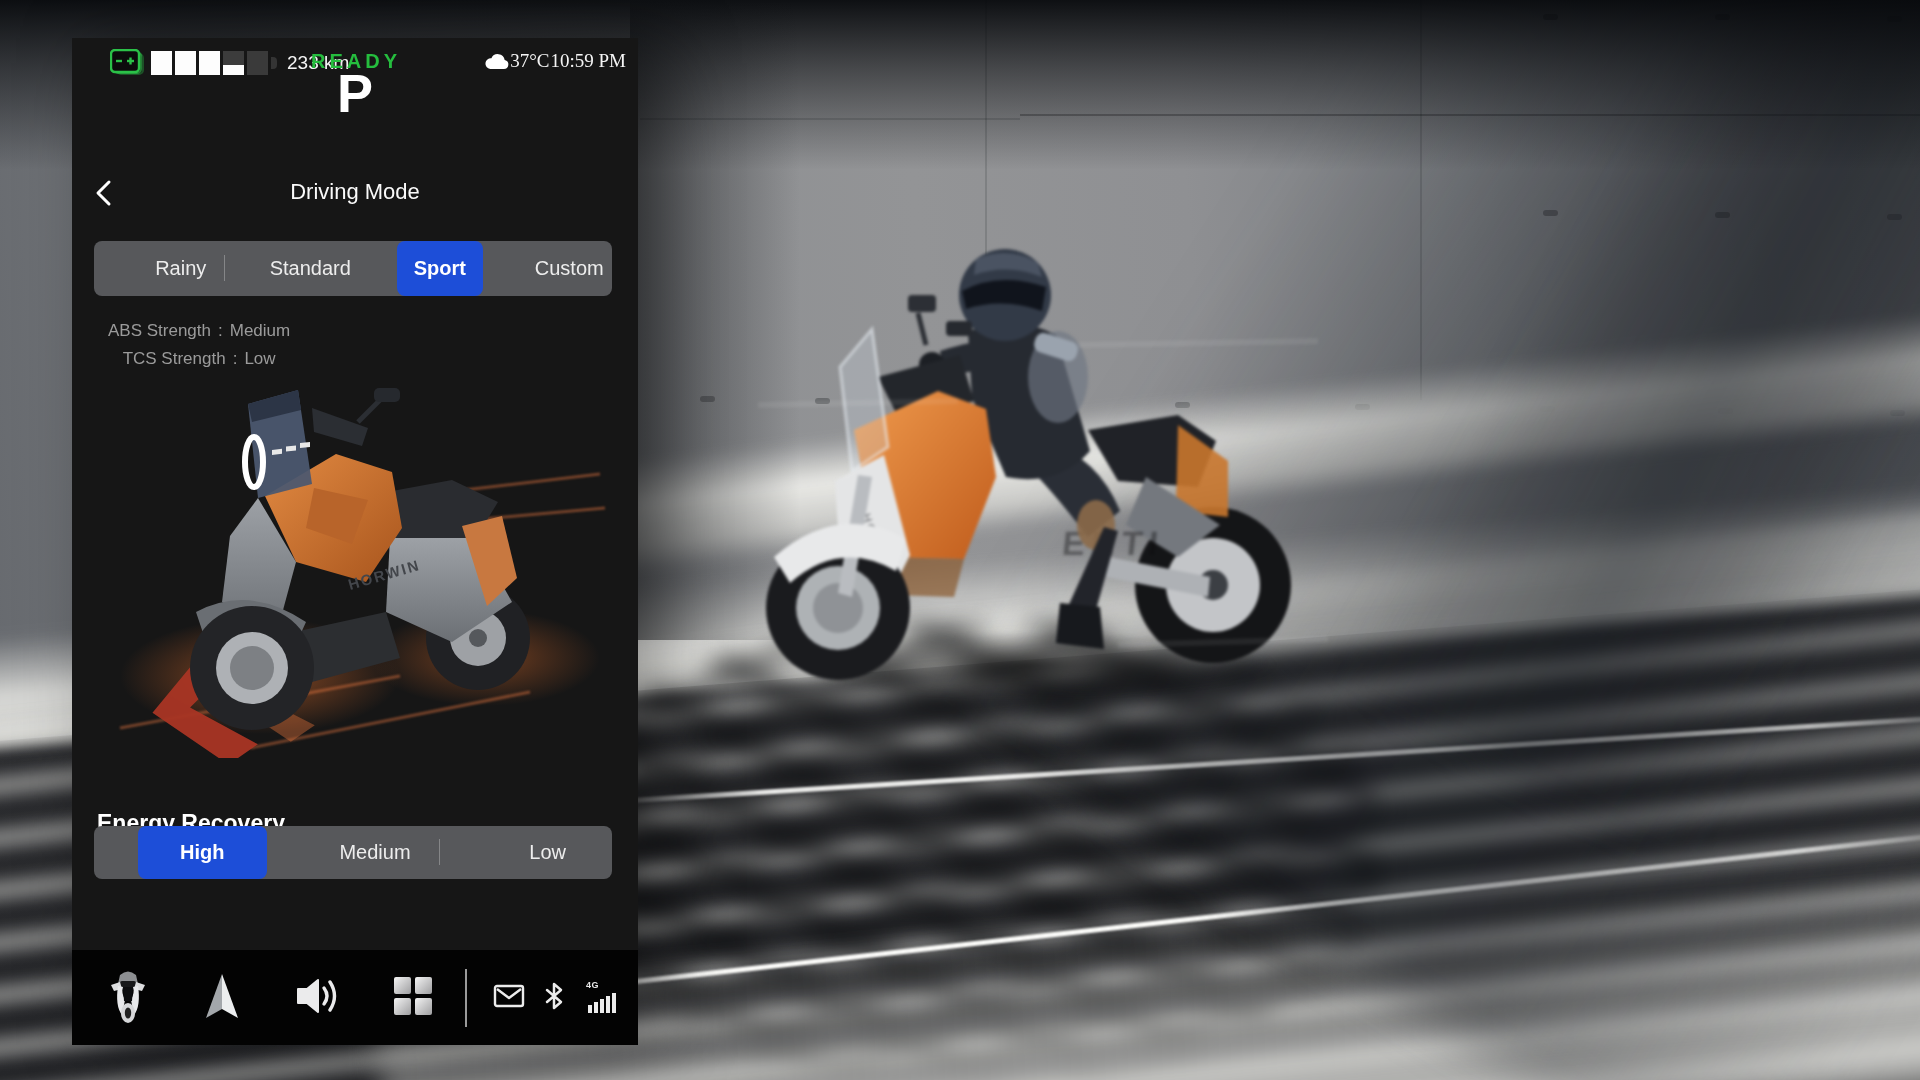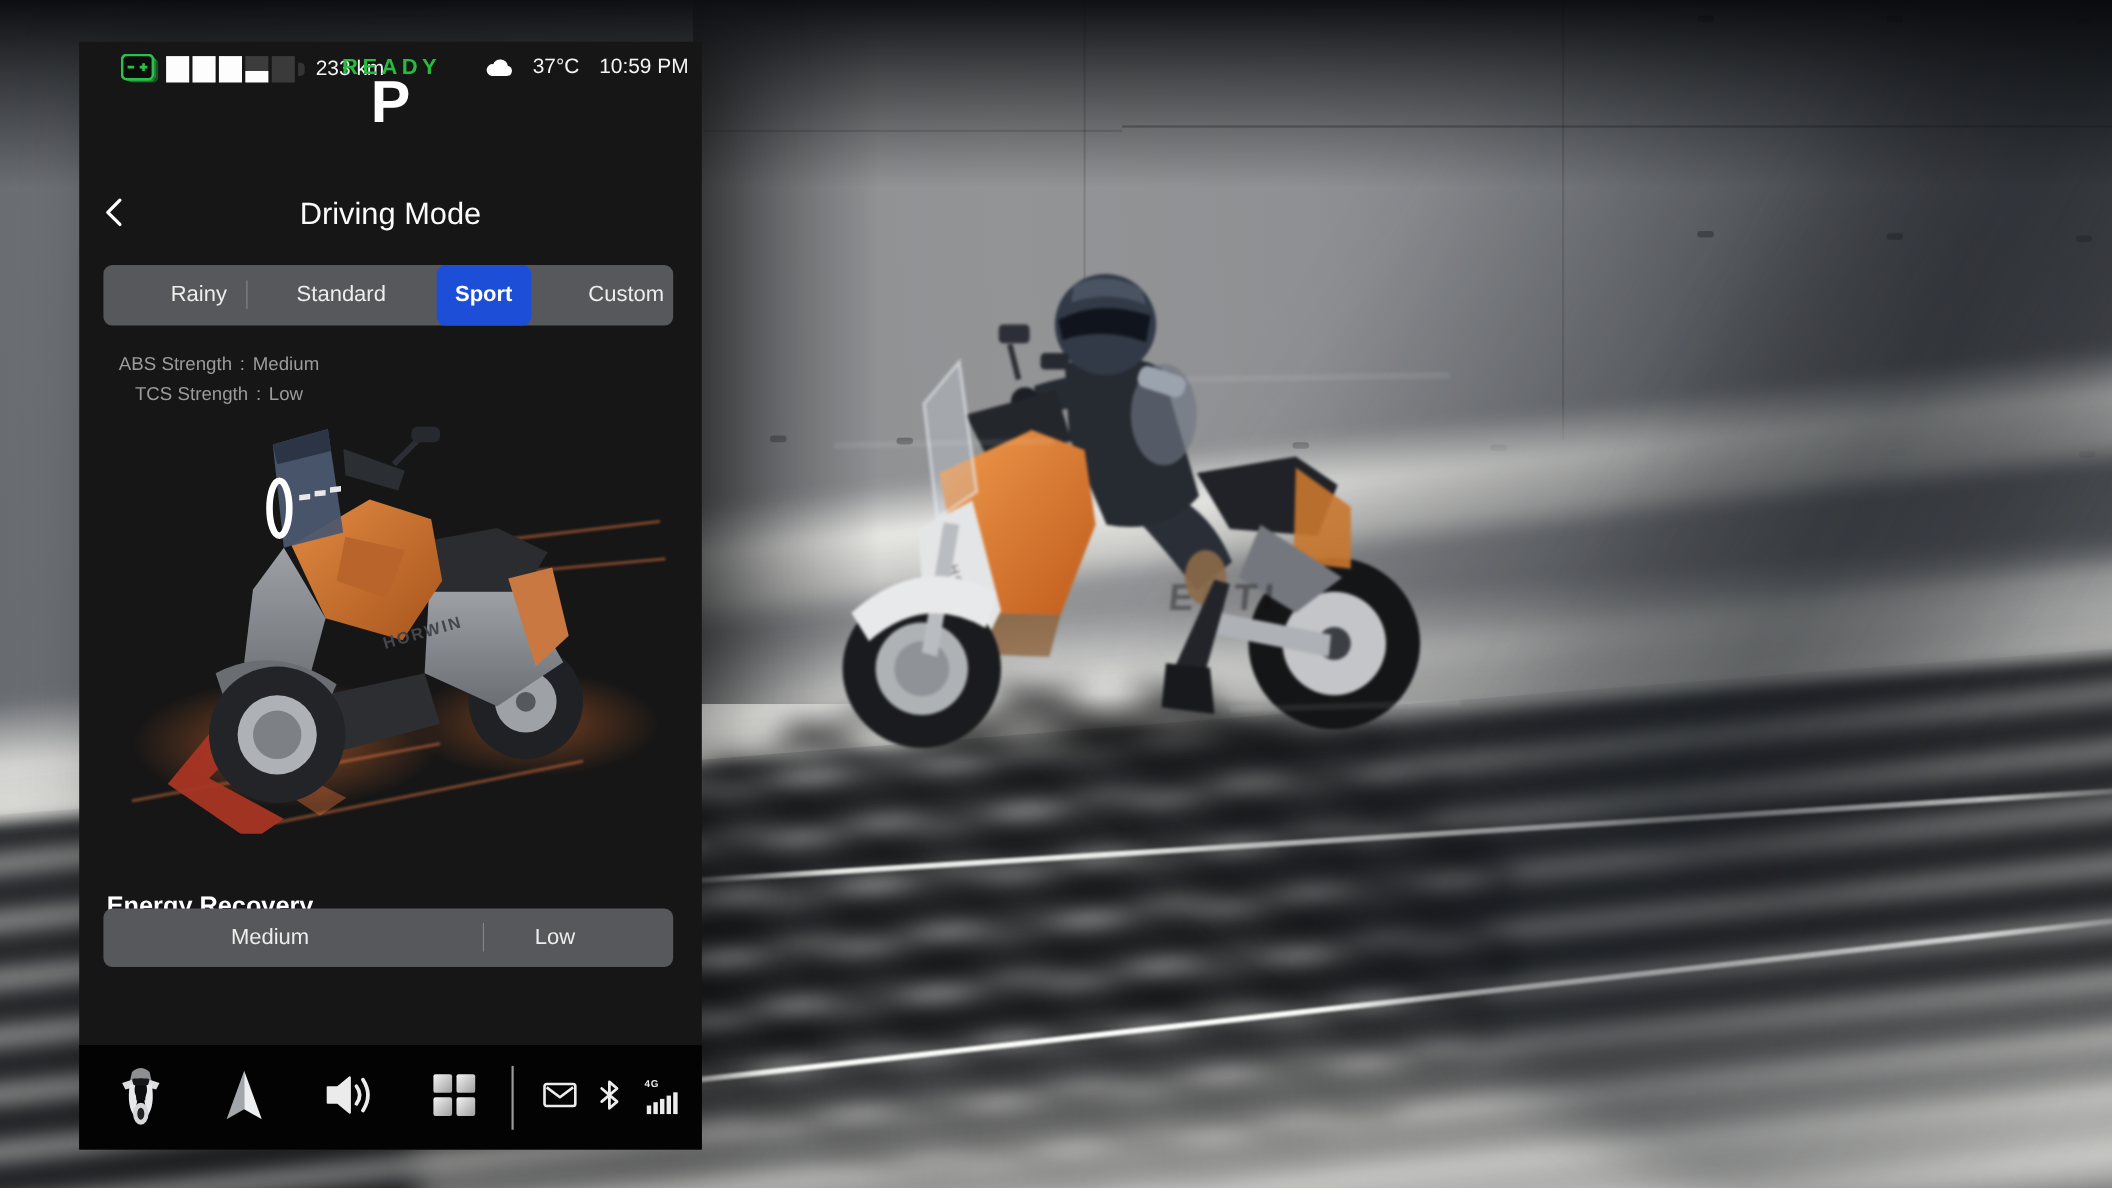--- a/index.html
+++ b/index.html
@@ -61,26 +61,26 @@
   .batt-group{position:absolute;left:2px;top:2px;display:flex;align-items:center;padding-left:22px;}
   .segs{display:flex;align-items:center;gap:3px;margin-left:7px;}
   .seg{width:21px;height:24px;}
   .seg.full{background:#fdfdfd;}
   .seg.partial{background:linear-gradient(180deg,#3c3c3c 0%,#3c3c3c 58%,#fdfdfd 58%,#fdfdfd 100%);}
   .seg.empty{background:#3a3a3a;}
   .seg-cap{width:6px;height:12px;background:#343434;border-radius:0 4px 4px 0;}
   .range{margin-left:10px;font-size:19px;color:#f4f4f4;}
   .ready{position:absolute;left:50%;top:3px;transform:translateX(-50%);
          font-size:20px;font-weight:bold;letter-spacing:4px;color:#25bd3e;}
-  .weather{position:absolute;right:0;top:3px;display:flex;align-items:center;gap:18px;font-size:19px;color:#f5f5f5;}
+  .weather{position:absolute;right:0;top:3px;display:flex;align-items:center;gap:1px;font-size:19px;color:#f5f5f5;font-family:Liberation Serif, serif;}
   .gear{position:absolute;left:50%;top:28px;transform:translateX(-50%);
         font-size:54px;font-weight:800;color:#fff;line-height:1;}
   .titlebar{position:absolute;left:0;right:0;top:139px;height:32px;}
   .back-btn{position:absolute;left:20px;top:2px;width:26px;height:28px;cursor:pointer;}
-  .title{position:absolute;left:0;right:0;top:2px;text-align:center;font-size:28px;color:#fafafa;}
+  .title{position:absolute;left:0;right:0;top:2px;text-align:center;font-size:22px;color:#fafafa;}
   .tabs{position:absolute;left:22px;top:203px;width:518px;height:55px;background:#57585b;border-radius:8px;
         display:flex;}
   .tab{flex:1;display:flex;align-items:center;justify-content:center;font-size:20px;color:#ededed;
        border-radius:8px;cursor:pointer;position:relative;margin-left:44px;}
   .tab.active{background:#1d4ed8;color:#fff;font-weight:bold;}
   .vdiv{position:absolute;width:1px;height:26px;top:14px;background:rgba(255,255,255,.28);}
   .tabs .vdiv{left:25%;}
   .modeinfo{position:absolute;left:36px;top:279px;font-size:17px;color:#9b9b9b;line-height:28px;text-align:center;}
   .modeinfo .sep{margin:0 7px;}
   .promo{position:absolute;left:28px;top:338px;width:508px;height:382px;}
@@ -304,20 +304,21 @@
         <path d="M96,236 Q150,208 206,246 L196,268 Q150,240 108,272 Z" fill="#6a6e73"></path>
         <circle cx="152" cy="292" r="62" fill="#232427"></circle>
         <circle cx="152" cy="292" r="36" fill="#aeb1b5"></circle>
         <circle cx="152" cy="292" r="22" fill="#7d8084"></circle>
       </svg>
     </div>
 
     <div class="energy-title">Energy Recovery</div>
 
     <div class="toggle">
+      <div class="tab active">High</div>
       <div class="tab">Medium</div>
       <div class="tab">Low</div>
       <div class="vdiv"></div>
     </div>
 
     <div class="dock">
       <div class="dock-item" style="left:56px;">
         <svg width="38" height="56" viewBox="0 0 38 56">
           <path d="M11,7 Q19,0 27,7 L29,16 Q19,10 9,16 Z" fill="#8d8f92"></path>
           <rect x="11" y="13" width="16" height="9" rx="2" fill="#17181a"></rect>

